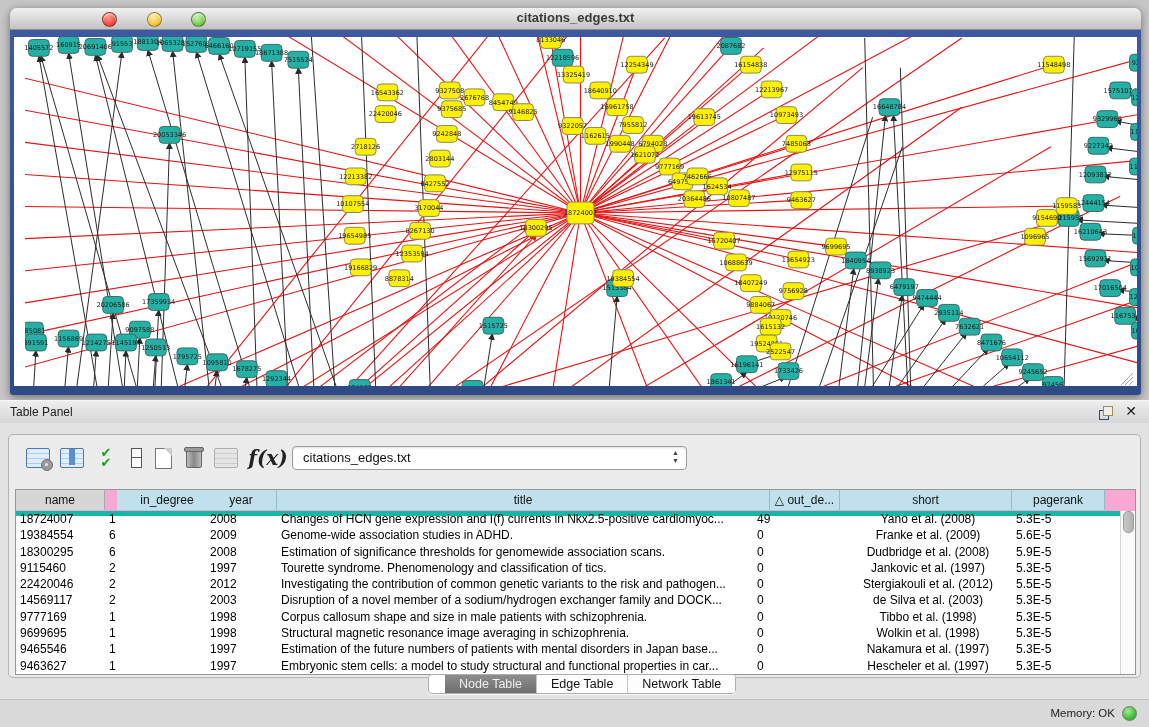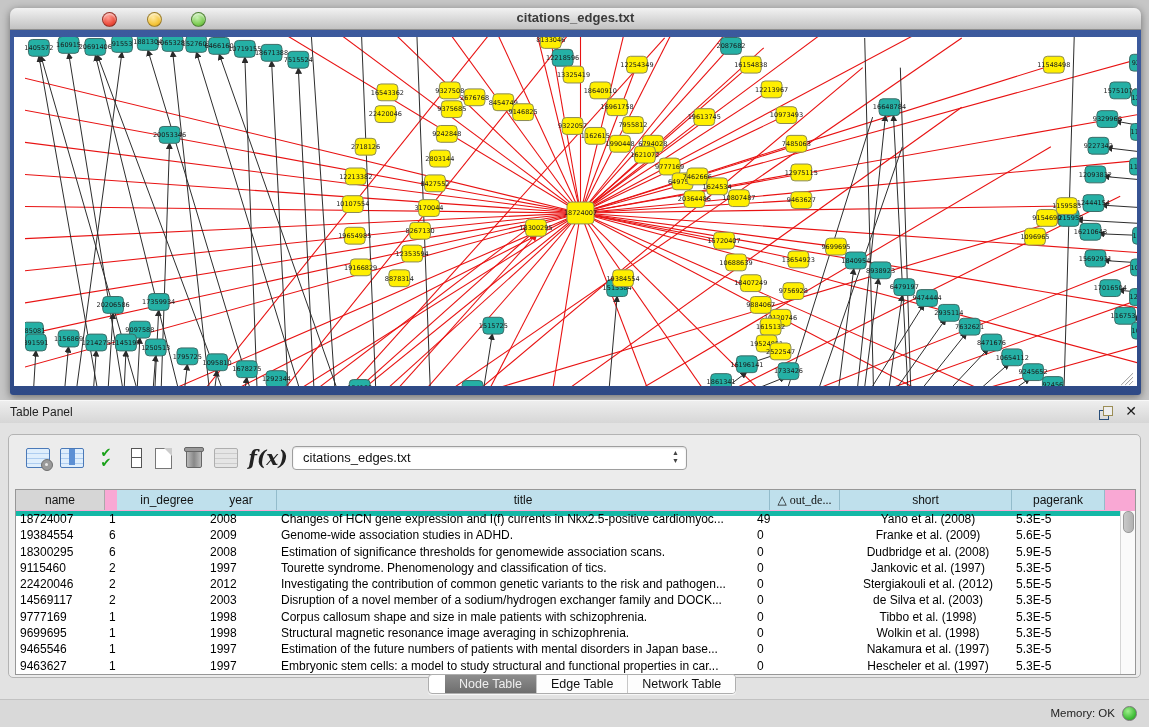--- a/index.html
+++ b/index.html
@@ -804,21 +804,21 @@
         <span class="arr">▲<br>▼</span>
       </div>
     </div>
 
     <div class="grid">
       <div class="hdr" id="hdr">
           <div class="hc gray" style="left: 0px; width: 88px;">name</div>
           <div class="hc" style="left: 89px; width: 100px; margin-left: 12px;">in_degree</div>
           <div class="hc" style="left: 190px; width: 70px;">year</div>
           <div class="hc" style="left: 261px; width: 492px;">title</div>
-          <div class="hc" style="left: 754px; width: 69px; font-family: Liberation Serif, serif;">△ out_de...</div>
+          <div class="hc" style="left: 754px; width: 69px;">△ out_de...</div>
           <div class="hc" style="left: 824px; width: 171px;">short</div>
           <div class="hc" style="left: 996px; width: 92px;">pagerank</div>
         </div>
       <div class="rows" id="rows">
           <div class="trow">
             <span class="tc c0">18724007</span>
             <span class="tc c1">1</span>
             <span class="tc c2">2008</span>
             <span class="tc c3">Changes of HCN gene expression and I(f) currents in Nkx2.5-positive cardiomyoc...</span>
             <span class="tc c4">49</span>

